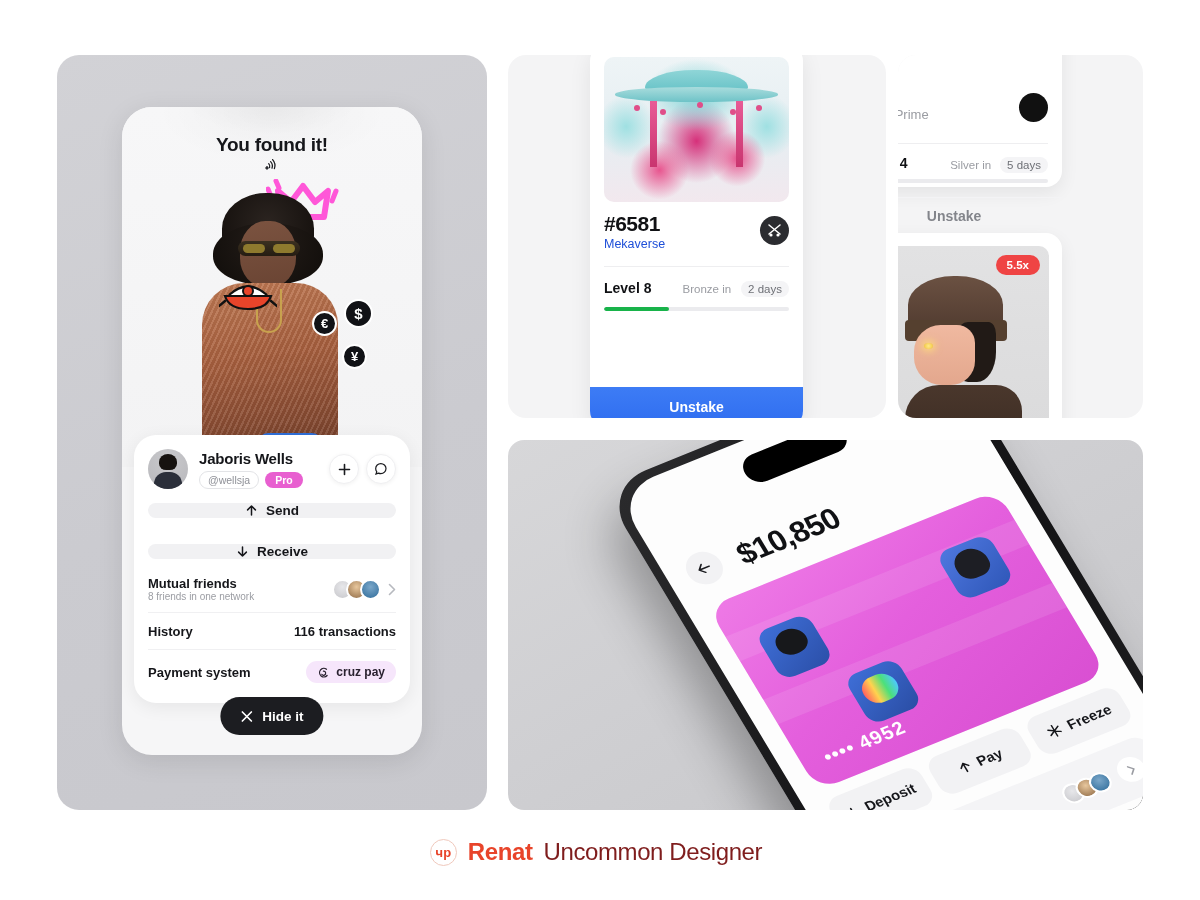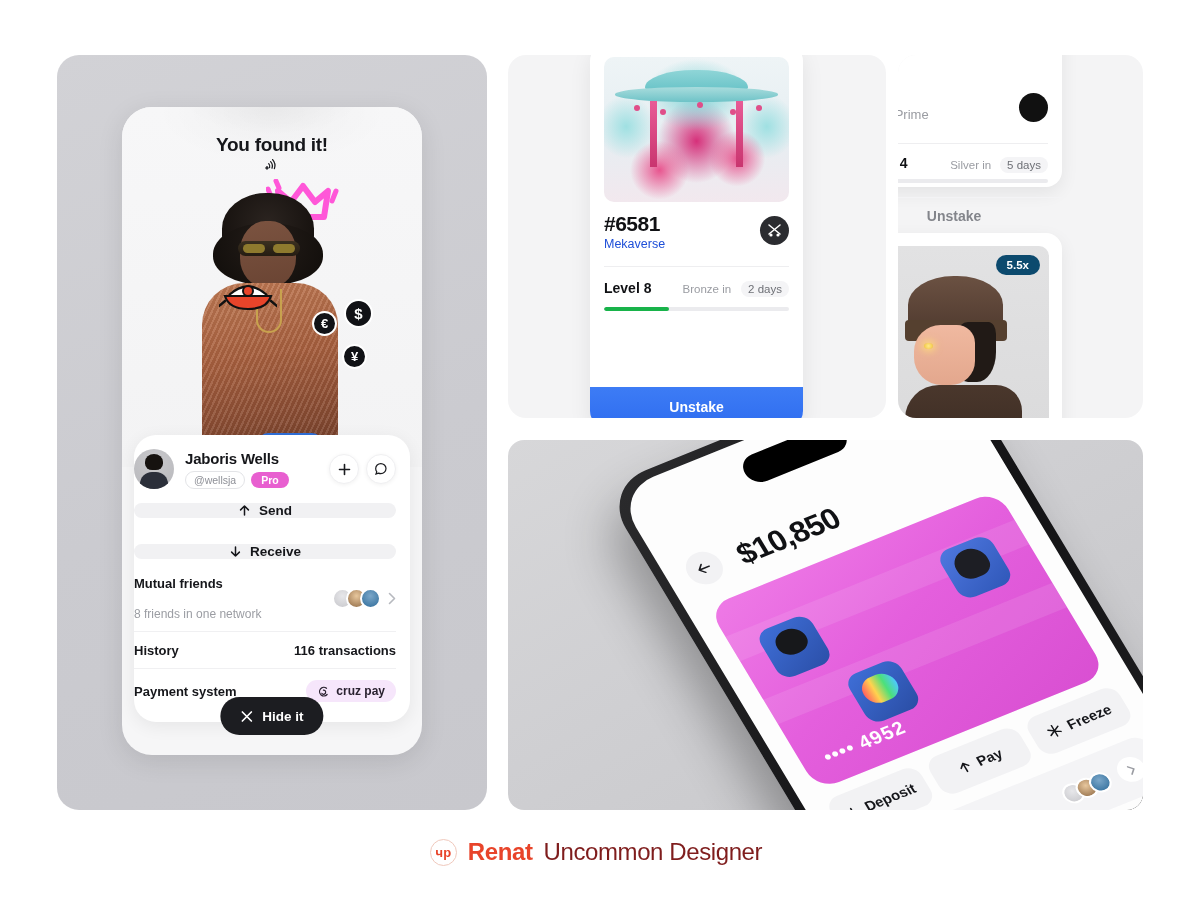--- a/index.html
+++ b/index.html
@@ -99,21 +99,21 @@
     position: absolute; left: 25px; top: 108px; width: 58px; height: 42px;
   }
   .sticker-anime {
     position: absolute; left: 60px; top: 258px; width: 72px; height: 72px;
   }
 
   
   .profile-card {
     position: absolute; left: 12px; right: 12px; top: 328px;
     background: #fff; border-radius: 22px;
-    padding: 14px 14px 10px 0;
+    padding: 14px 14px 10px 14px;
     box-shadow: 0 4px 18px rgba(0,0,0,.07);
   }
   .pc-head { display:flex; align-items:center; gap:11px; }
   .avatar-lg {
     width: 40px; height: 40px; border-radius: 50%; flex: none;
     background: radial-gradient(circle at 50% 28%, #c9c9cc, #b7b7bb);
     position: relative; overflow: hidden;
   }
   .avatar-lg:before{content:"";position:absolute;left:11px;top:5px;width:18px;height:16px;background:#16120f;border-radius:50% 50% 40% 40%;}
   .avatar-lg:after{content:"";position:absolute;left:6px;top:23px;width:28px;height:20px;background:#2b2f3a;border-radius:12px 12px 0 0;}
@@ -139,21 +139,21 @@
     flex:1; height: 38px; background:#f1f1f3; border-radius: 11px;
     display:flex; align-items:center; justify-content:center; gap:8px;
     font-size: 13.5px; font-weight: 600; color:#15161a;
   }
   .list-row {
     display:flex; align-items:center; padding: 11px 0 10px 0;
     border-top: 1px solid #f0f0f2;
   }
   .list-row:first-of-type { border-top: none; }
   .lr-label { font-size: 13px; font-weight: 700; color:#15161a; }
-  .lr-sub { font-size: 12px; color:#9b9da3; margin-top: 16px; }
+  .lr-sub { font-size: 10px; color:#9b9da3; margin-top: 0; }
   .lr-right { margin-left:auto; display:flex; align-items:center; gap:7px; }
   .lr-value { font-size: 13px; font-weight: 700; color:#15161a; }
   .av-stack { display:flex; }
   .av-stack span {
     width: 21px; height: 21px; border-radius:50%; border:2px solid #fff;
     margin-left:-7px; display:block;
   }
   .av-stack span:first-child{ margin-left:0; }
   .av1{ background: radial-gradient(circle at 50% 35%, #e7e7ea, #c7c7cb);}
   .av2{ background: radial-gradient(circle at 50% 35%, #e8c79d, #8f6a45);}
@@ -298,21 +298,21 @@
     position:absolute; left:52%; top:33%; width:20%; height:26%;
     background:#211a16; border-radius: 10px 20% 50% 10px;
   }
   .anime-art .torso{
     position:absolute; left:24%; top:60%; width:62%; height:42%;
     background: linear-gradient(180deg,#4a372c,#33251d);
     border-radius: 34px 26px 0 0;
   }
   .mult-badge {
     position:absolute; right: 22px; top: 22px;
-    background:#0c4a6e; color:#fff; border-radius: 12px;
+    background:#ef4444; color:#fff; border-radius: 12px;
     padding: 4px 11px; font-size: 11.5px; font-weight: 700; margin-left: 15px;
   }
 
   
   .panel-mock {
     position:absolute; left: 508px; top: 440px;
     width: 635px; height: 370px;
     background: linear-gradient(150deg,#d7d7d9 0%,#cfcfd2 45%,#c6c6c9 100%);
     border-radius: 16px; overflow:hidden;
   }

